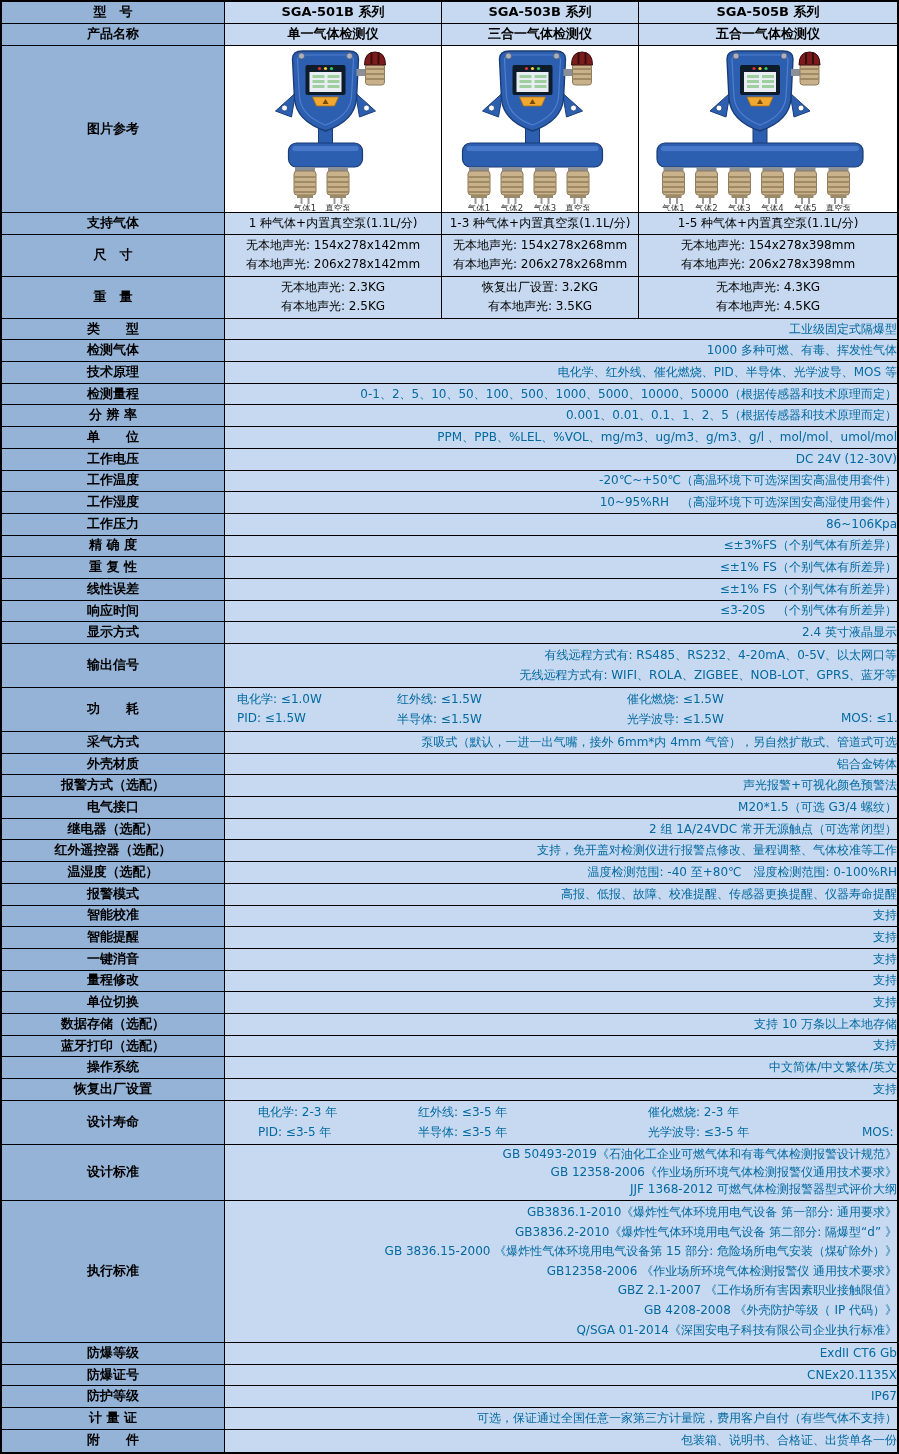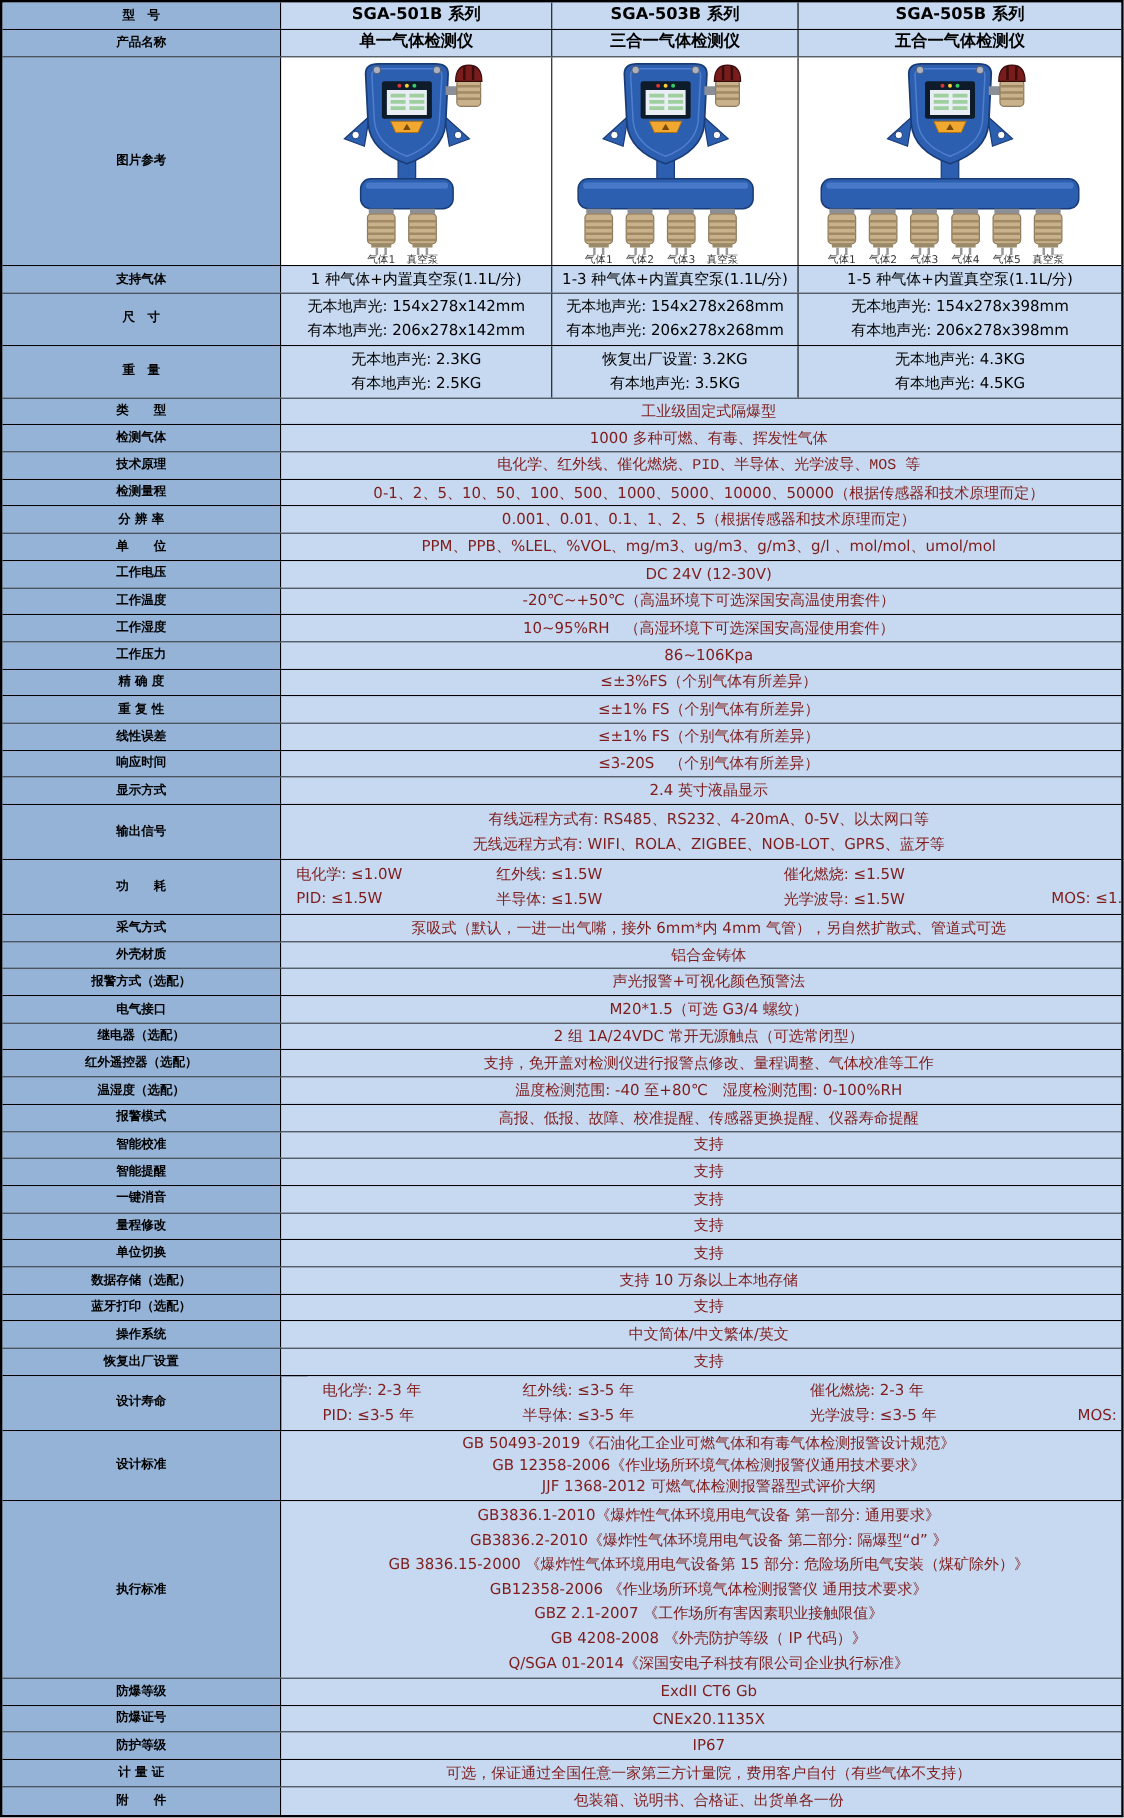--- a/index.html
+++ b/index.html
@@ -10,37 +10,37 @@
     border: 2px solid #000;
     display: flex; flex-direction: column;
     background: #C6D9F0;
     overflow: hidden;
   }
   .row { display: flex; border-bottom: 1px solid #000; flex: 0 0 auto; }
   .row:last-child { border-bottom: none; }
   .lab {
     width: 223px; background: #95B3D7; border-right: 1px solid #000;
     display: flex; align-items: center; justify-content: center;
-    font-weight: bold; font-size: 10px; color: #000; text-align: center;
+    font-weight: bold; font-size: 13px; color: #000; text-align: center;
     line-height: 1.15; padding: 0 4px;
   }
   .cell {
     background: #C6D9F0; border-right: 1px solid #000;
     display: flex; flex-direction: column; align-items: center; justify-content: space-evenly;
     font-size: 12px; color: #000; text-align: center; overflow: hidden;
   }
   .cell:last-child { border-right: none; }
   .c1 { width: 217px; }
   .c2 { width: 197px; }
   .c3 { flex: 1; }
   .hdr { font-weight: bold; font-size: 13px; }
   .fullcell {
     flex: 1; background: #C6D9F0;
-    display: flex; flex-direction: column; justify-content: space-evenly; align-items: center;
-    font-size: 12px; color: #7f1d1d; padding-left: 12px; overflow: hidden; text-align: left;
+    display: flex; flex-direction: column; justify-content: space-evenly; align-items: flex-end;
+    font-size: 12px; color: #0369a1; padding-left: 12px; overflow: hidden; text-align: left;
   }
   .ln { white-space: nowrap; line-height: 1.25; }
   .pline { display: flex; width: 100%; white-space: nowrap; }
   .pline .p0 { flex: 0 0 160px; }
   .pline .p1 { flex: 0 0 230px; }
   .pline .p2 { flex: 0 0 214px; }
   .pline .p3 { flex: 1; }
   .imgcell { background: #FFFFFF; justify-content: center; }
   svg text { font-family: "DejaVu Sans", "Liberation Sans", sans-serif; }
 </style>
@@ -386,21 +386,21 @@
       <div class="fullcell">
         <div class="ln">工业级固定式隔爆型</div>
       </div>
     </div>
     <div class="row" style="height: 21.7px;">
       <div class="lab">检测气体</div>
       <div class="fullcell">
         <div class="ln">1000 多种可燃、有毒、挥发性气体</div>
       </div>
     </div>
-    <div class="row" style="height: 21.7px; font-family: Liberation Mono, monospace;">
+    <div class="row" style="height: 21.7px;">
       <div class="lab">技术原理</div>
       <div class="fullcell">
         <div class="ln">电化学、红外线、催化燃烧、PID、半导体、光学波导、MOS 等</div>
       </div>
     </div>
     <div class="row" style="height: 21.7px;">
       <div class="lab">检测量程</div>
       <div class="fullcell">
         <div class="ln">0-1、2、5、10、50、100、500、1000、5000、10000、50000（根据传感器和技术原理而定）</div>
       </div>

